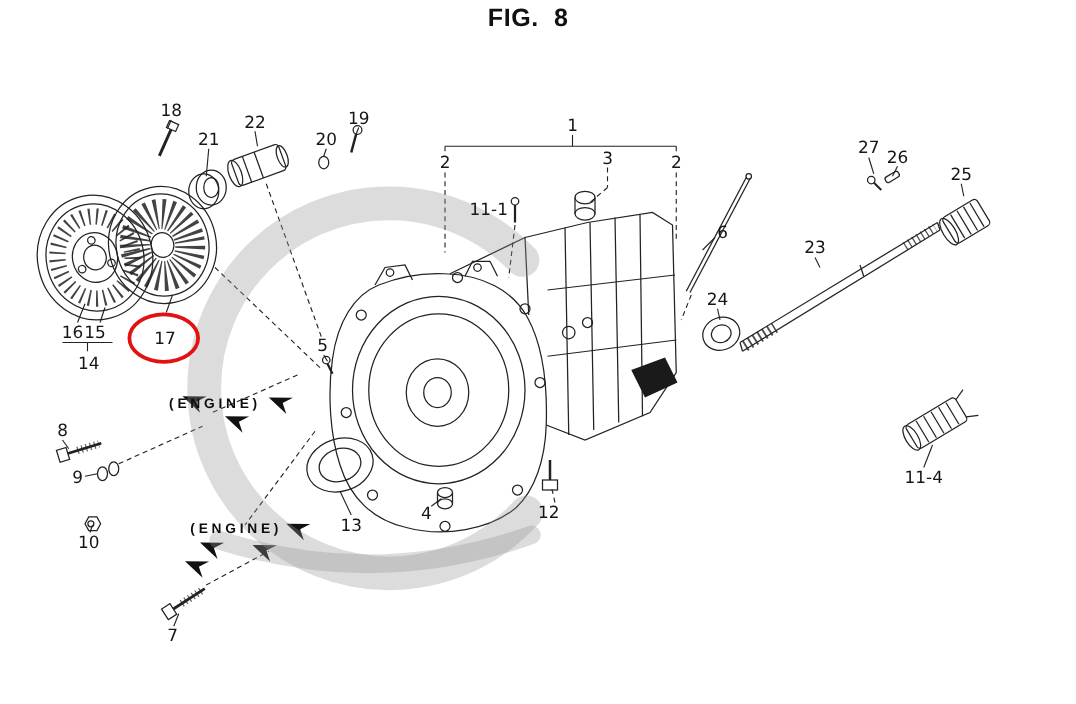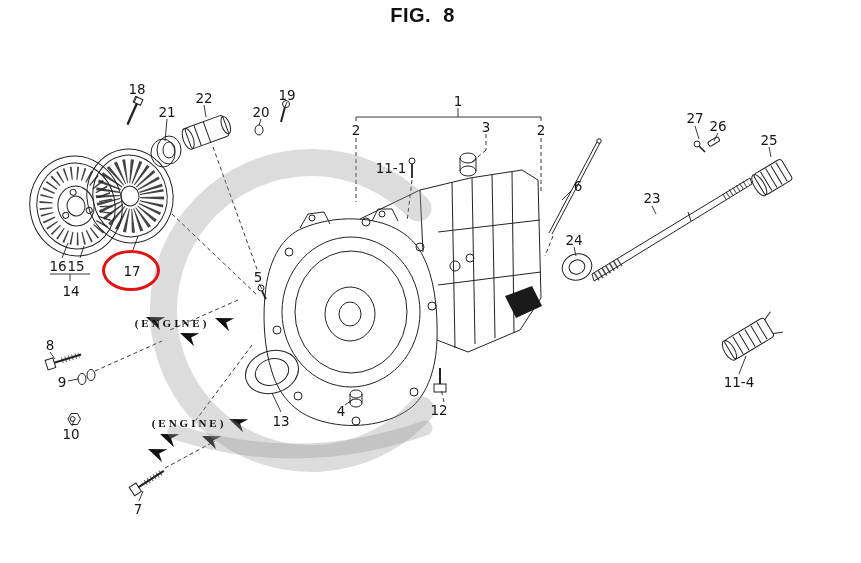--- a/index.html
+++ b/index.html
@@ -23,21 +23,21 @@
     pointer-events:none;
   }
 
   .part-label {
     position:absolute; z-index:4; transform:translate(-50%,-50%);
     font-family:"DejaVu Sans", sans-serif; font-size:13.5px; color:#161616;
     white-space:nowrap;
   }
   .engine-label {
     position:absolute; z-index:4; transform:translate(-50%,-50%);
-    font-family:Liberation Serif, serif; font-weight:bold;
+    font-family:Liberation Sans, sans-serif; font-weight:bold;
     font-size:11px; letter-spacing:3px; color:#0d0d0d; white-space:nowrap;
   }
   .highlight-ellipse {
     position:absolute; z-index:3; left:102px; top:250px; width:58px; height:41px;
     border:3.5px solid #e01212; border-radius:50%;
   }
 </style>
 </head>
 <body>
 

